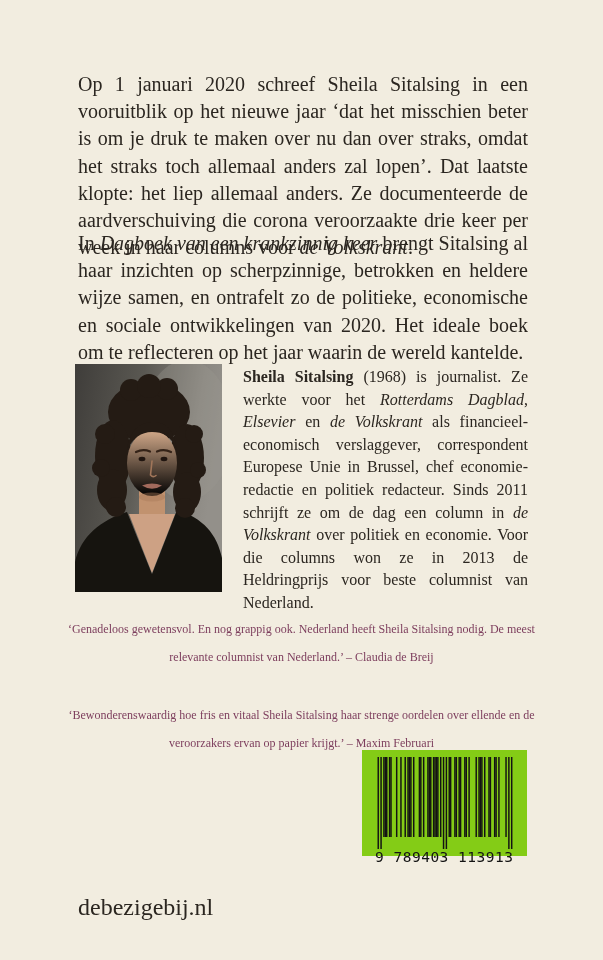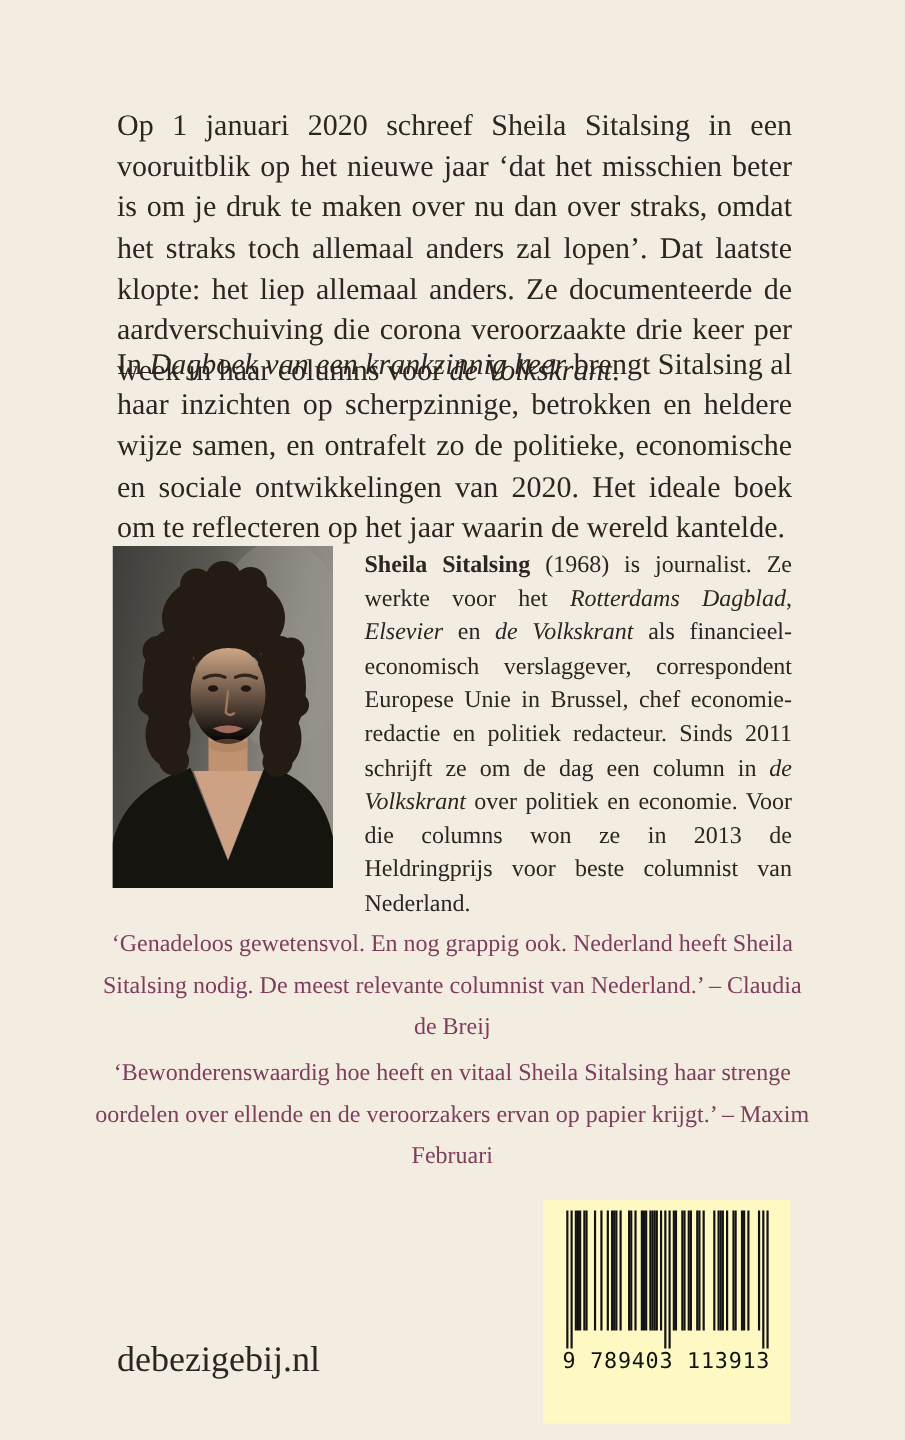--- a/index.html
+++ b/index.html
@@ -29,31 +29,31 @@
   .photo{
     flex:0 0 147px;width:147px;height:228px;display:block;
   }
   .bio{
     margin:2px 0 0 21px;flex:1;
     font-size:16px;line-height:22.6px;text-align:justify;
   }
   .quote{
     position:absolute;left:61px;width:481px;margin:0;
     text-align:center;color:var(--plum);
-    font-size:16px;line-height:27.6px;
+    font-size:12px;line-height:27.6px;
   }
   #q1{top:616px;}
   #q2{top:702px;}
   .website{
     position:absolute;left:78px;top:894px;margin:0;
     font-size:24px;color:var(--ink);
   }
   .barcode-box{
-    position:absolute;left:362px;top:800px;width:165px;height:149px;
-    background:#fef9c3;
+    position:absolute;left:362px;top:750px;width:165px;height:106px;
+    background:#84cc16;
   }
   .barcode-box svg{display:block;width:165px;height:118px;}
   .barcode-box rect.bar{fill:#131313;}
   .barcode-digits{
     font-family:"DejaVu Sans Mono","Liberation Mono",monospace;
     font-size:14.5px;fill:#131313;letter-spacing:0.5px;
   }
 </style>
 </head>
 <body>
@@ -119,21 +119,21 @@
       <path d="M67,121.5 Q77,117.5 87,121.5 Q77,128 67,121.5 Z" fill="#a26a5c"></path>
 
       <ellipse cx="77" cy="133" rx="13" ry="4.5" fill="#a87a58" opacity="0.45"></ellipse>
     </svg>
 
     <p class="bio"><span class="bold">Sheila Sitalsing</span><span> (1968) is journalist. Ze werkte voor het </span><span class="italic">Rotterdams Dagblad</span><span>, </span><span class="italic">Elsevier</span><span> en </span><span class="italic">de Volkskrant</span><span> als financieel-economisch verslaggever, correspondent Europese Unie in Brussel, chef economie-redactie en politiek redacteur. Sinds 2011 schrijft ze om de dag een column in </span><span class="italic">de Volkskrant</span><span> over politiek en economie. Voor die columns won ze in 2013 de Heldringprijs voor beste columnist van Nederland.</span></p>
   </div>
 
   <p class="quote" id="q1">‘Genadeloos gewetensvol. En nog grappig ook. Nederland heeft Sheila Sitalsing nodig. De meest relevante columnist van Nederland.’ – Claudia de Breij</p>
 
-  <p class="quote" id="q2">‘Bewonderenswaardig hoe heeft en vitaal Sheila Sitalsing haar strenge oordelen over ellende en de veroorzakers ervan op papier krijgt.’ – Maxim Februari</p>
+  <p class="quote" id="q2">‘Bewonderenswaardig hoe fris en vitaal Sheila Sitalsing haar strenge oordelen over ellende en de veroorzakers ervan op papier krijgt.’ – Maxim Februari</p>
 
   <div class="barcode-box">
     <svg viewBox="0 0 165 118">
       <g id="barcode-bars">
           <rect class="bar" x="15.50" y="7" width="1.46" height="92"></rect>
           <rect class="bar" x="18.34" y="7" width="1.46" height="92"></rect>
           <rect class="bar" x="21.18" y="7" width="1.46" height="80"></rect>
           <rect class="bar" x="22.60" y="7" width="1.46" height="80"></rect>
           <rect class="bar" x="24.02" y="7" width="1.46" height="80"></rect>
           <rect class="bar" x="26.86" y="7" width="1.46" height="80"></rect>

